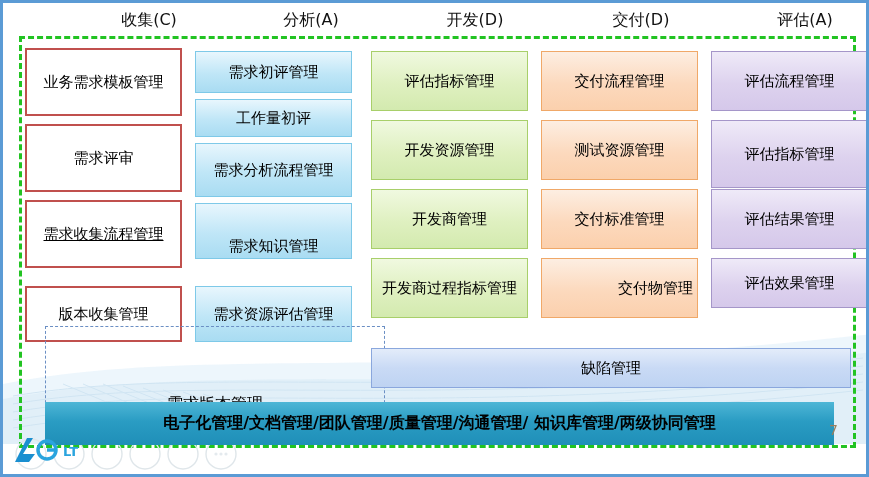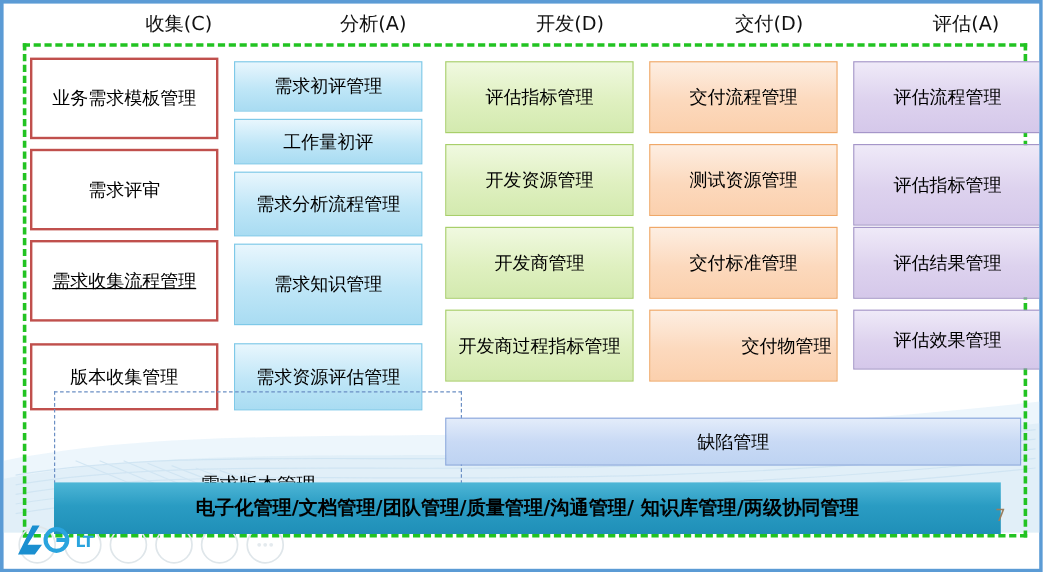--- a/index.html
+++ b/index.html
@@ -279,21 +279,21 @@
     <div class="col" style="left:170px;">
       <div class="cell c-analyze" style="top:3px;height:42px;">
         <span>需求初评管理</span>
       </div>
       <div class="cell c-analyze" style="top:51px;height:38px;">
         <span>工作量初评</span>
       </div>
       <div class="cell c-analyze" style="top:95px;height:54px;">
         <span>需求分析流程管理</span>
       </div>
-      <div class="cell c-analyze" style="top:155px;height:68px;">
+      <div class="cell c-analyze" style="top:155px;height:56px;align-items:flex-end;">
         <span>需求知识管理</span>
       </div>
       <div class="cell c-analyze" style="top:238px;height:56px;">
         <span>需求资源评估管理</span>
       </div>
     </div>
 
     <div class="col" style="left:346px;">
       <div class="cell c-develop" style="top:3px;height:60px;">
         <span>评估指标管理</span>

